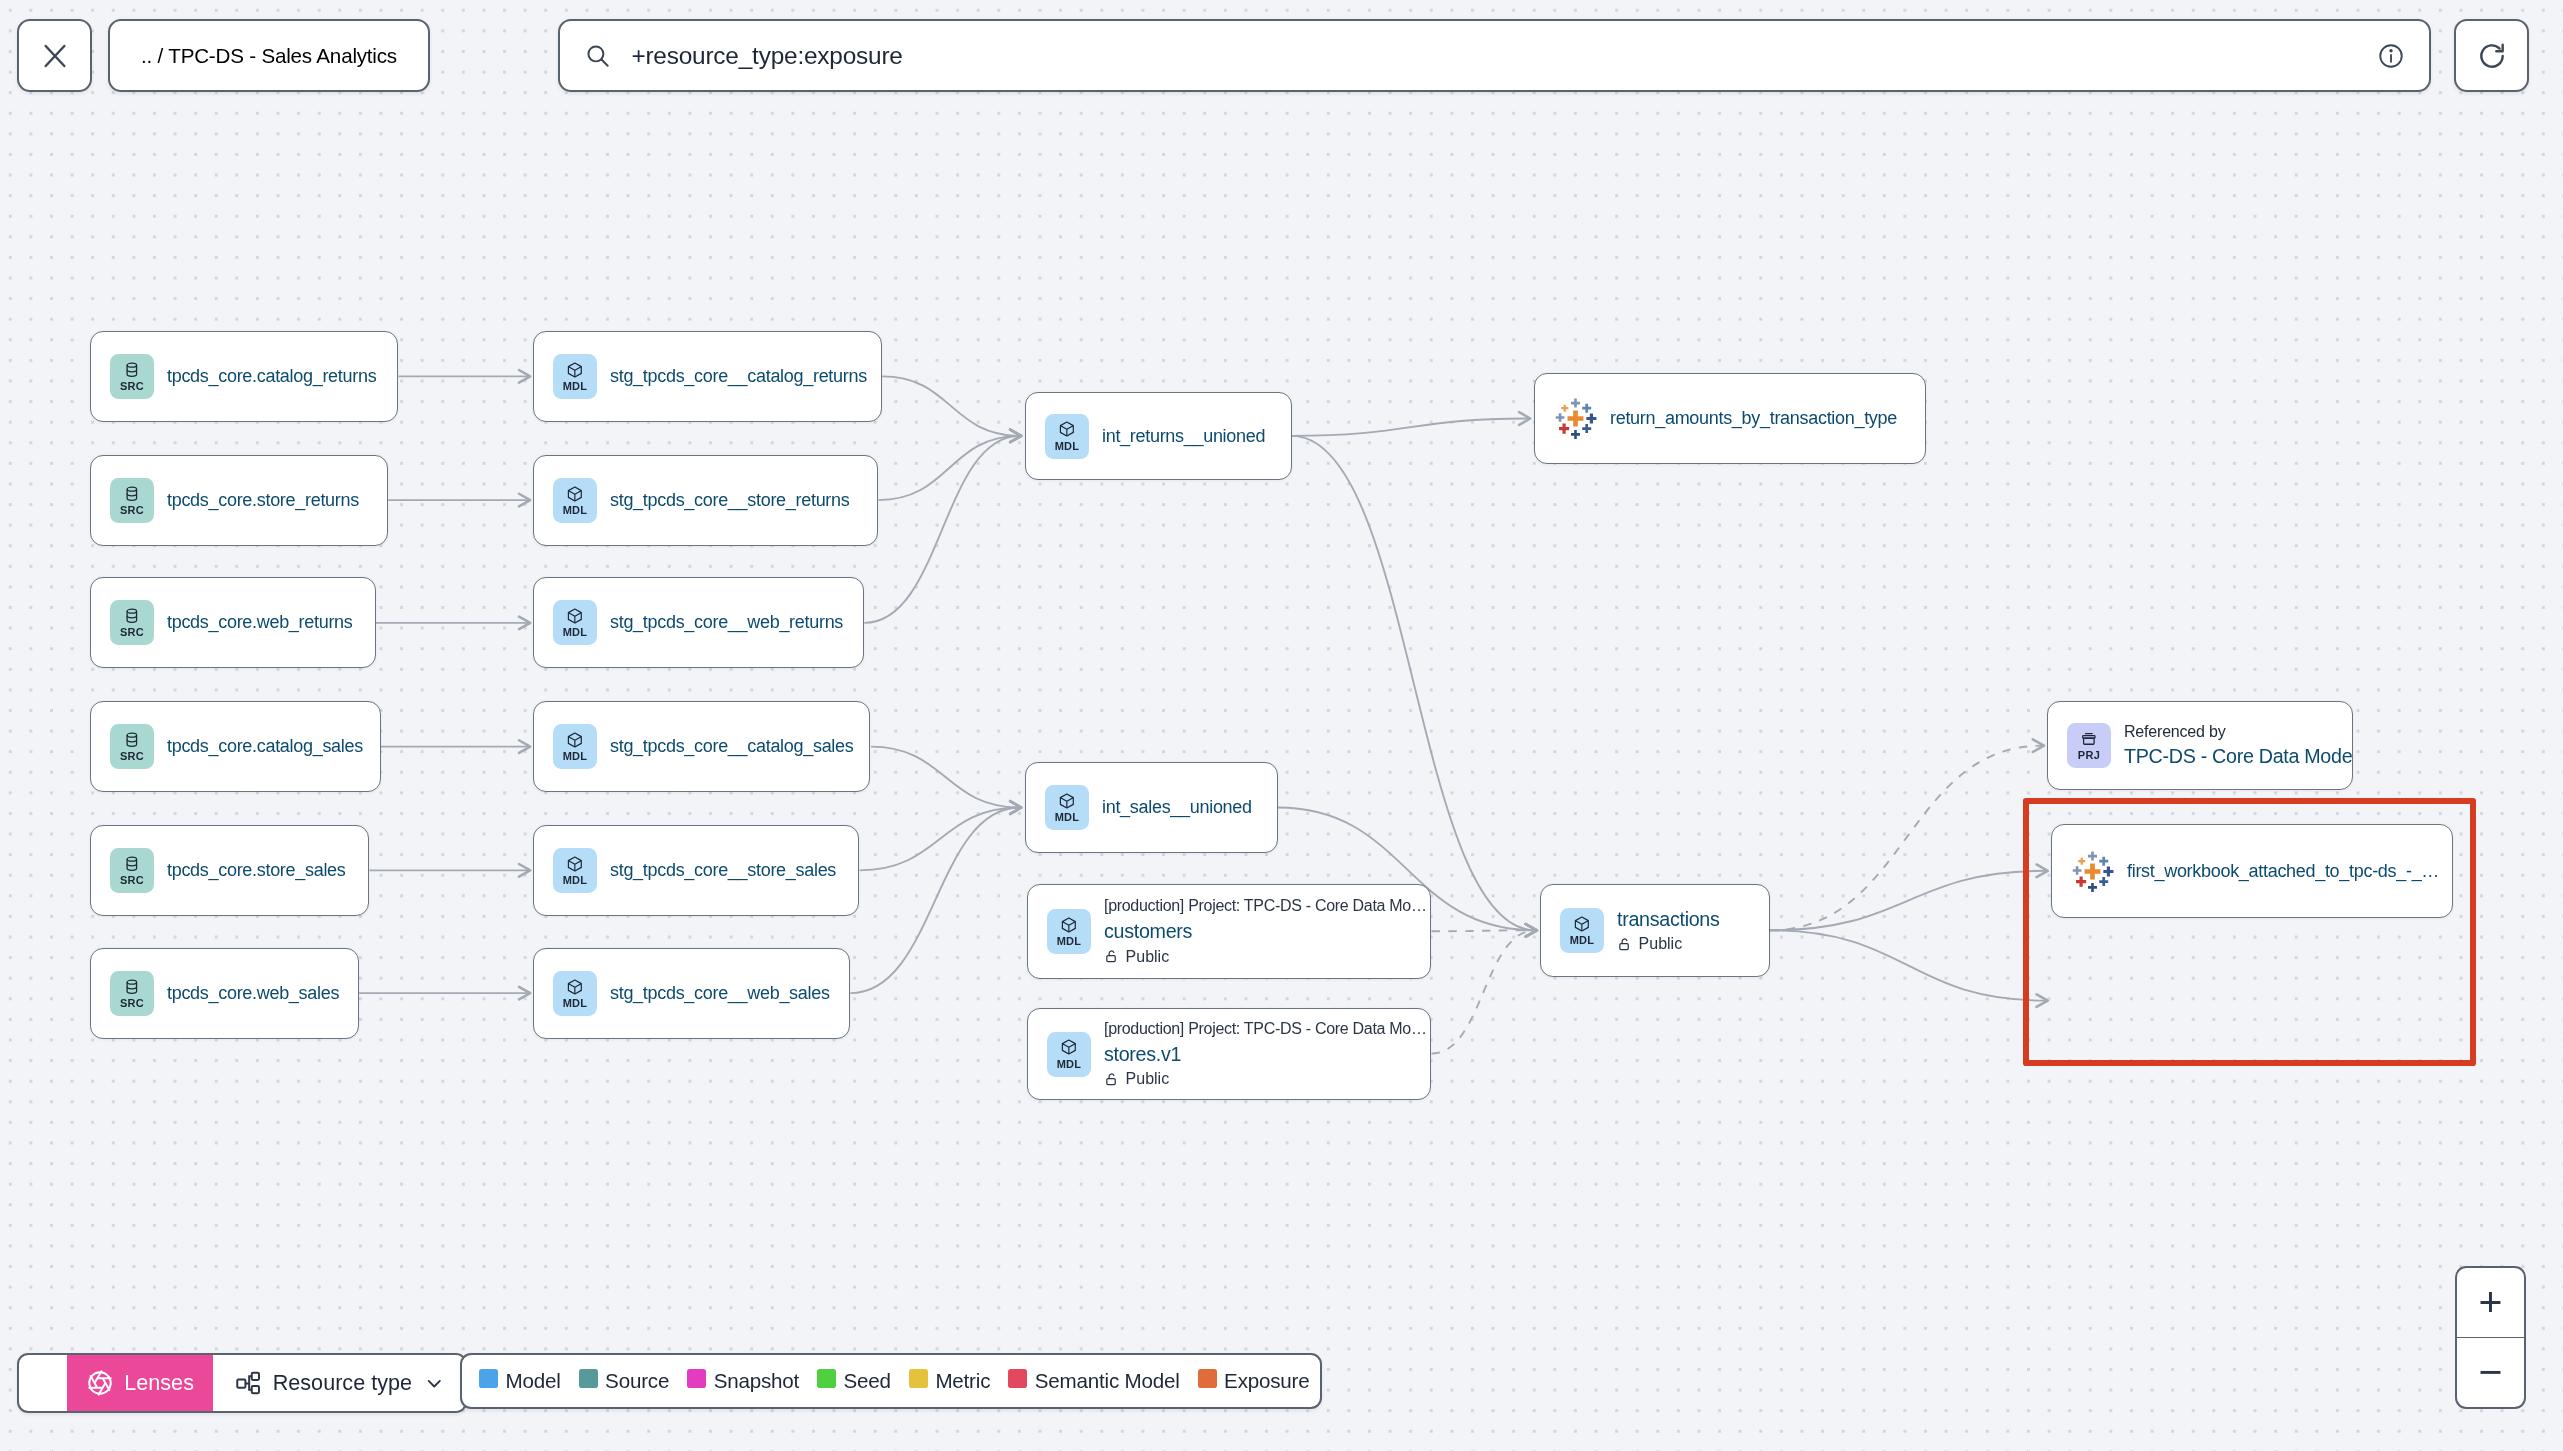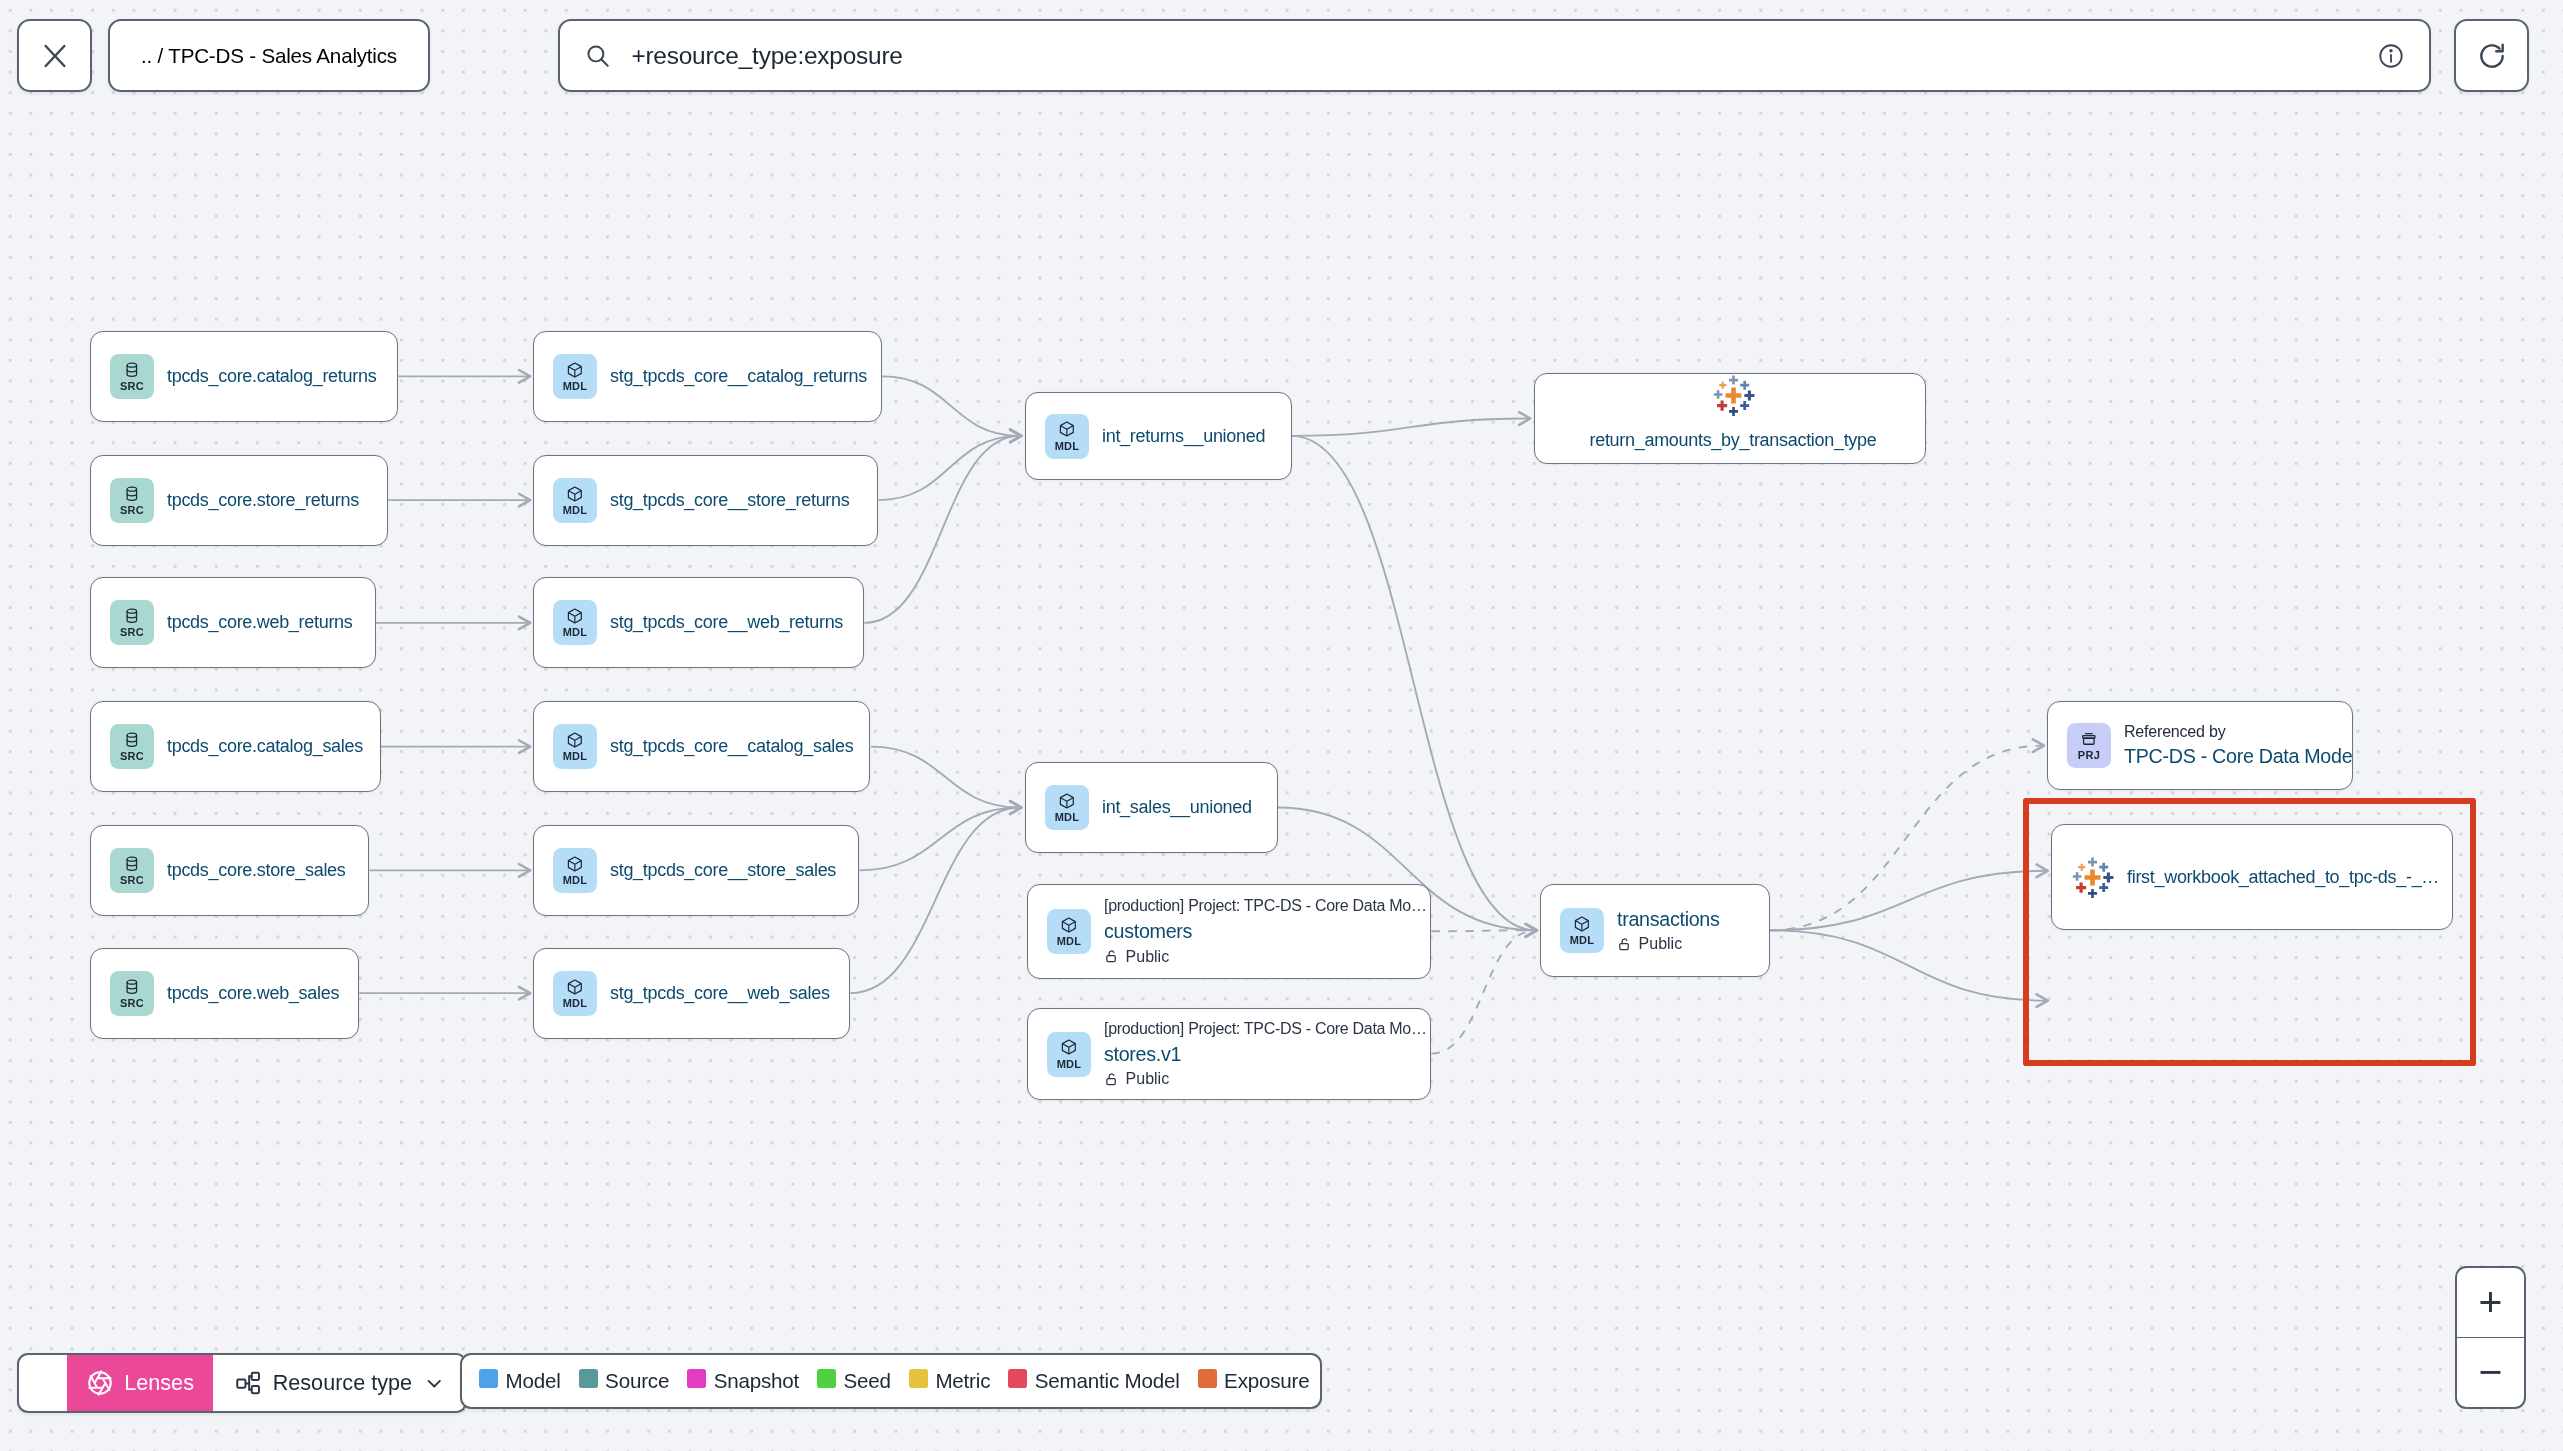--- a/index.html
+++ b/index.html
@@ -293,21 +293,21 @@
         <svg viewBox="0 0 24 24" fill="none" stroke="#1d2735" stroke-width="1.6" stroke-linejoin="round">
           <path d="M12 2.7l8.6 4.8v9L12 21.3l-8.6-4.8v-9z"></path>
           <path d="M3.6 7.6 12 12.3l8.4-4.7M12 12.3V21"></path>
         </svg>
         <div class="badge-label">MDL</div>
       </div>
       <div class="node-lines">
         <div class="node-title">int_sales__unioned</div>
       </div>
     </div>
-    <div class="node" style="left: 1534px; top: 373px; width: 392px; height: 91px; border-color: rgb(106, 116, 130); flex-direction: column;">
+    <div class="node" style="left: 1534px; top: 373px; width: 392px; height: 91px; border-color: rgb(106, 116, 130);">
       <span class="tableau-wrap"><svg viewBox="0 0 46 46" fill="none">
           <path d="M14.5 23H31.5M23 14.5V31.5" stroke="#ea8a2f" stroke-width="5"></path>
           <path d="M18.2 6.5H27.8M23 1.7000000000000002V11.3" stroke="#7c95b6" stroke-width="2.8"></path>
           <path d="M18.2 40H27.8M23 35.2V44.8" stroke="#2f4d80" stroke-width="2.8"></path>
           <path d="M1.9000000000000004 22H11.1M6.5 17.4V26.6" stroke="#7c95b6" stroke-width="2.8"></path>
           <path d="M34.6 23H45.4M40 17.6V28.4" stroke="#37548f" stroke-width="3.4"></path>
           <path d="M7.7 12H15.3M11.5 8.2V15.8" stroke="#e9a04c" stroke-width="2.4"></path>
           <path d="M30.2 12H39.8M35 7.2V16.8" stroke="#5d85ad" stroke-width="2.9"></path>
           <path d="M5.4 33.8H16.200000000000003M10.8 28.4V39.199999999999996" stroke="#c53a32" stroke-width="3.4"></path>
           <path d="M30.2 33.8H39.8M35 28.999999999999996V38.599999999999994" stroke="#3a5c97" stroke-width="2.9"></path>
@@ -388,21 +388,21 @@
           <rect x="3.8" y="7.4" width="16.4" height="3.6" rx="1"></rect>
           <path d="M7.5 4.8h9"></path>
         </svg>
         <div class="badge-label">PRJ</div>
       </div>
       <div class="node-lines">
         <div class="sub-line">Referenced by</div>
         <div class="node-title md">TPC-DS - Core Data Models</div>
       </div>
     </div>
-    <div class="node" style="left: 2051px; top: 824px; width: 402px; height: 106px; border-color: rgb(106, 116, 130);">
+    <div class="node" style="left: 2051px; top: 824px; width: 402px; height: 94px; border-color: rgb(106, 116, 130);">
       <span class="tableau-wrap"><svg viewBox="0 0 46 46" fill="none">
           <path d="M14.5 23H31.5M23 14.5V31.5" stroke="#ea8a2f" stroke-width="5"></path>
           <path d="M18.2 6.5H27.8M23 1.7000000000000002V11.3" stroke="#7c95b6" stroke-width="2.8"></path>
           <path d="M18.2 40H27.8M23 35.2V44.8" stroke="#2f4d80" stroke-width="2.8"></path>
           <path d="M1.9000000000000004 22H11.1M6.5 17.4V26.6" stroke="#7c95b6" stroke-width="2.8"></path>
           <path d="M34.6 23H45.4M40 17.6V28.4" stroke="#37548f" stroke-width="3.4"></path>
           <path d="M7.7 12H15.3M11.5 8.2V15.8" stroke="#e9a04c" stroke-width="2.4"></path>
           <path d="M30.2 12H39.8M35 7.2V16.8" stroke="#5d85ad" stroke-width="2.9"></path>
           <path d="M5.4 33.8H16.200000000000003M10.8 28.4V39.199999999999996" stroke="#c53a32" stroke-width="3.4"></path>
           <path d="M30.2 33.8H39.8M35 28.999999999999996V38.599999999999994" stroke="#3a5c97" stroke-width="2.9"></path>

